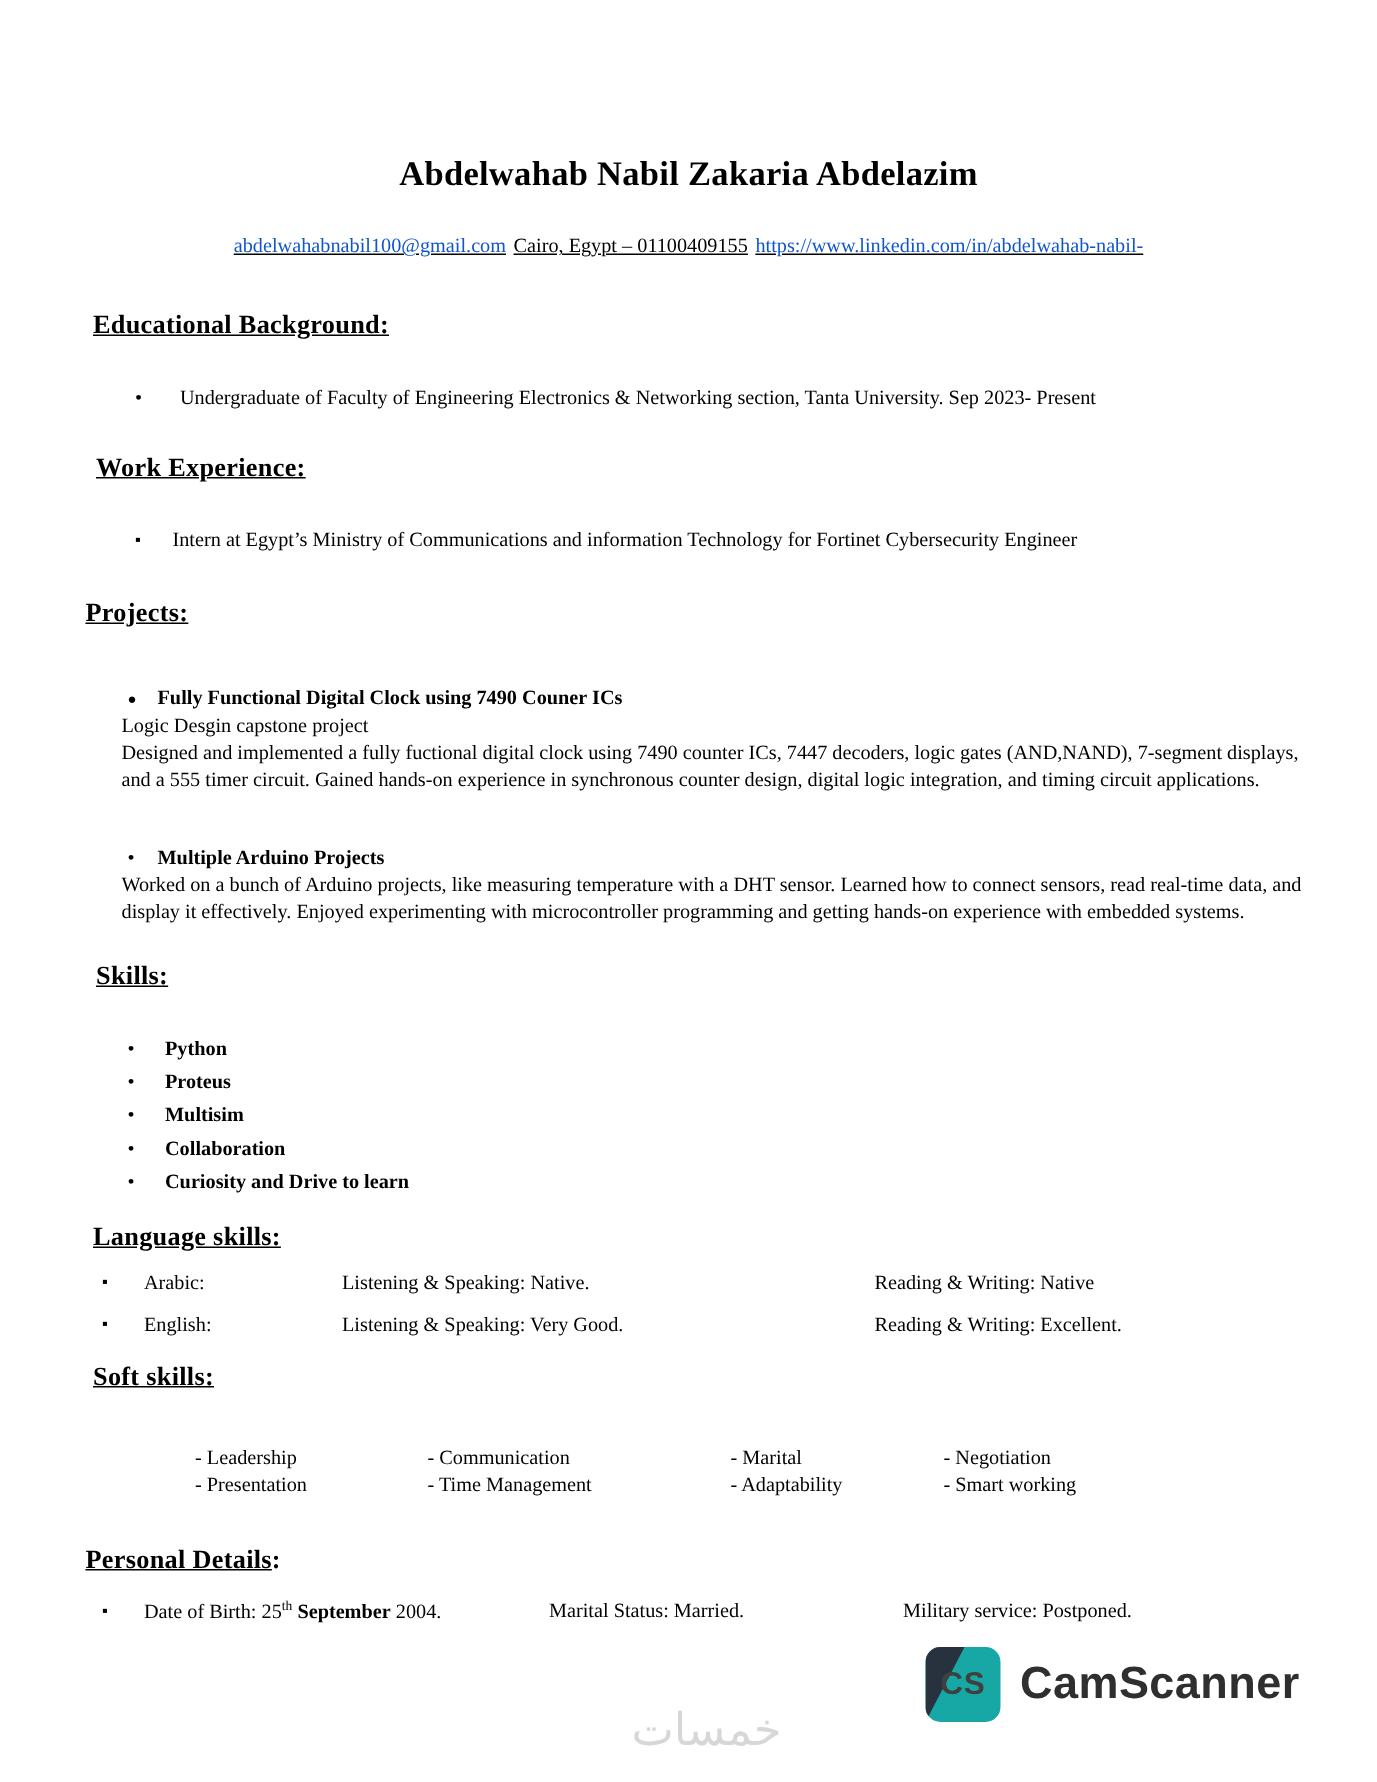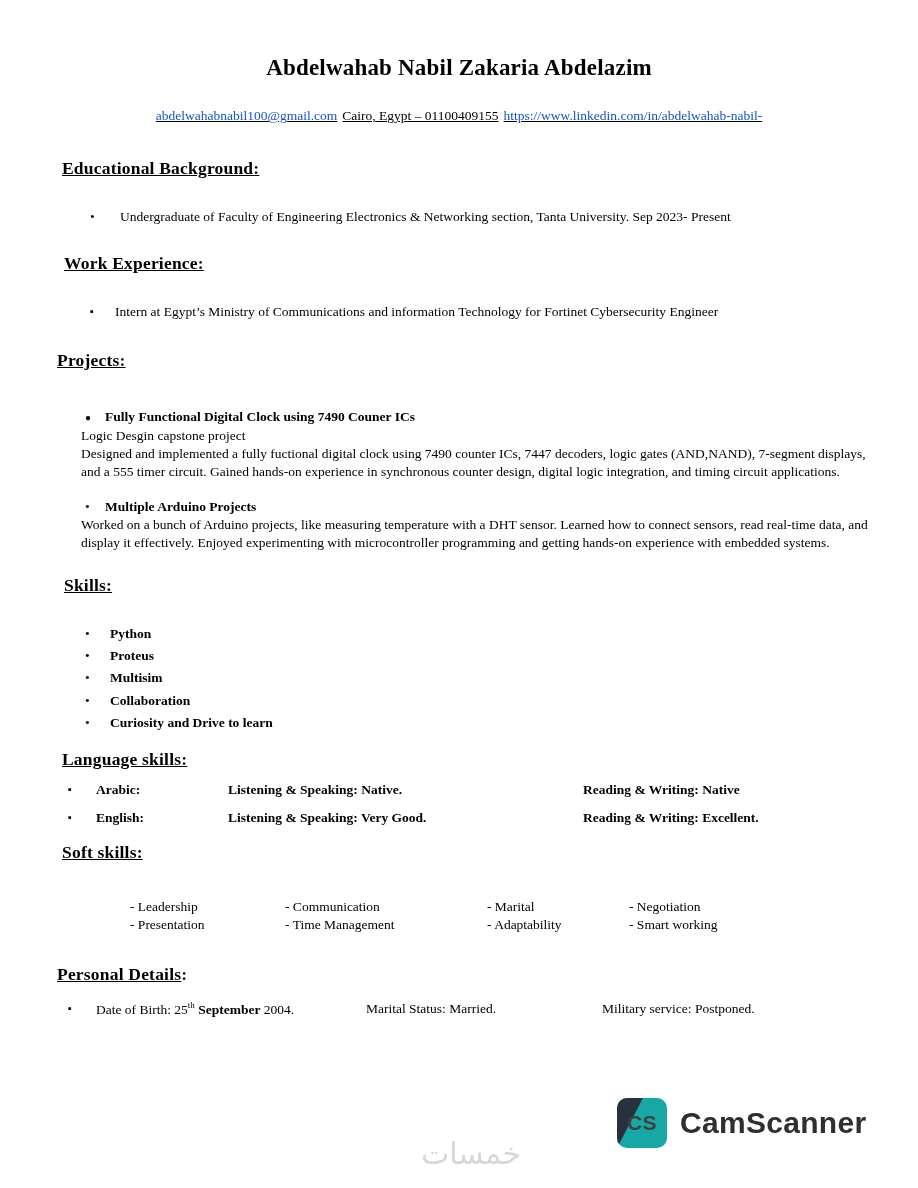--- a/index.html
+++ b/index.html
@@ -4,20 +4,21 @@
 <style>
   html,body{margin:0;padding:0;background:#e8e8e8;}
   .page{
     width:918px;height:1188px;background:#ffffff;position:relative;
     margin:0 auto;font-family:"Liberation Serif", serif;color:#000;
     font-size:13.5px;line-height:1.32;overflow:hidden;
   }
   .doc-title{
     padding-top:53px;text-align:center;font-size:23px;font-weight:bold;
     letter-spacing:.2px;
+    margin-top:48px;
   }
   .contact-line{
     margin-top:24px;text-align:center;font-size:13.5px;
     text-decoration:underline;
   }
   .contact-line .link{color:#1155cc;cursor:pointer;}
   .contact-mid{margin:0 5px;}
   .section-heading{
     font-weight:bold;font-size:17.5px;text-decoration:underline;
     letter-spacing:.2px;
@@ -33,30 +34,30 @@
   .bullet{flex:0 0 auto;}
   .bullet-round::before{content:"•";}
   .bullet-square::before{content:"▪";font-size:11px;position:relative;top:-1px;}
   .bullet-big::before{content:"●";font-size:10px;}
   .edu-row{margin:28px 0 0 90px;}
   .edu-row .bullet{width:30px;}
   .work-row{margin:28px 0 0 90px;}
   .work-row .bullet{width:25px;}
   .project{margin-left:81px;max-width:790px;}
   .project-1{margin-top:36px;}
-  .project-2{margin-top:18px;}
+  .project-2{margin-top:35px;}
   .project-title-row .bullet{width:24px;padding-left:4px;box-sizing:border-box;}
   .project-title{font-weight:bold;}
   .project-sub{margin-top:1px;}
   .project-desc{margin-top:0;}
   .skills-list{margin:28px 0 0 85px;}
   .skill-row{display:flex;margin-bottom:4.5px;}
   .skill-row .bullet{width:25px;}
   .skill-label{font-weight:bold;}
-  .lang-row{display:flex;margin-left:68px;margin-top:10px;font-weight:bold;}
+  .lang-row{display:flex;margin-left:68px;margin-top:10px;}
   .lang-row .bullet{width:28px;}
   .lang-name{width:132px;}
   .lang-speaking{width:355px;}
   .soft-grid{margin:34px 0 0 130px;display:grid;grid-template-columns:155px 202px 142px auto;row-gap:0;}
   .personal-row{display:flex;margin-left:68px;margin-top:14px;}
   .personal-row .bullet{width:28px;}
   .pd-dob{width:270px;}
   .pd-marital{width:236px;}
   .dob-month{font-weight:bold;}
   sup{font-size:9px;}

